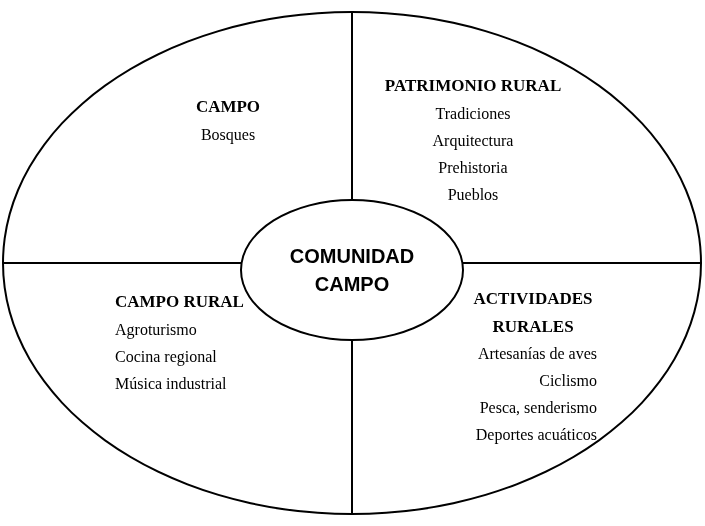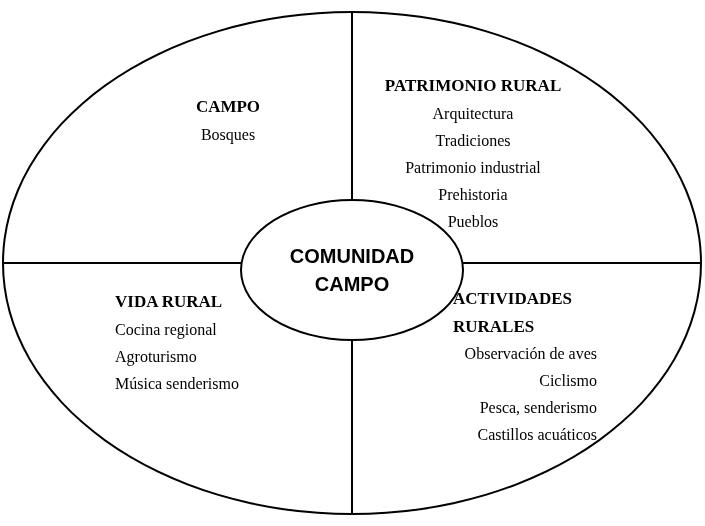--- a/index.html
+++ b/index.html
@@ -95,21 +95,21 @@
   .q-vida {
     left: 115px;
     top: 288px;
     width: 230px;
     text-align: left;
   }
   .q-actividades-title {
     left: 453px;
     top: 285px;
     width: 160px;
-    text-align: left;
+    text-align: center;
   }
   .q-actividades-items {
     right: 108px;
     top: 340px;
     width: 220px;
     text-align: right;
   }
 </style>
 </head>
 <body>
@@ -123,43 +123,42 @@
   <div class="quad-block q-campo">
     <div class="quad-title">CAMPO</div>
     <div>
         <div class="item">Bosques</div>
       </div>
   </div>
 
   <div class="quad-block q-patrimonio">
     <div class="quad-title">PATRIMONIO RURAL</div>
     <div>
+        <div class="item">Tradiciones</div>
         <div class="item">Arquitectura</div>
-        <div class="item">Tradiciones</div>
-        <div class="item">Patrimonio industrial</div>
         <div class="item">Prehistoria</div>
         <div class="item">Pueblos</div>
       </div>
   </div>
 
   <div class="quad-block q-vida">
-    <div class="quad-title">VIDA RURAL</div>
+    <div class="quad-title">CAMPO RURAL</div>
     <div>
+        <div class="item">Agroturismo</div>
         <div class="item">Cocina regional</div>
-        <div class="item">Agroturismo</div>
-        <div class="item">Música senderismo</div>
+        <div class="item">Música industrial</div>
       </div>
   </div>
 
   <div class="quad-block quad-title q-actividades-title">ACTIVIDADES RURALES</div>
   <div class="quad-block q-actividades-items">
-      <div class="item">Observación de aves</div>
+      <div class="item">Artesanías de aves</div>
       <div class="item">Ciclismo</div>
       <div class="item">Pesca, senderismo</div>
-      <div class="item">Castillos acuáticos</div>
+      <div class="item">Deportes acuáticos</div>
     </div>
 
   <div class="center-ellipse">
     <div class="center-line">COMUNIDAD</div>
     <div class="center-line">CAMPO</div>
   </div>
 
 </div>
 
 </body></html>

